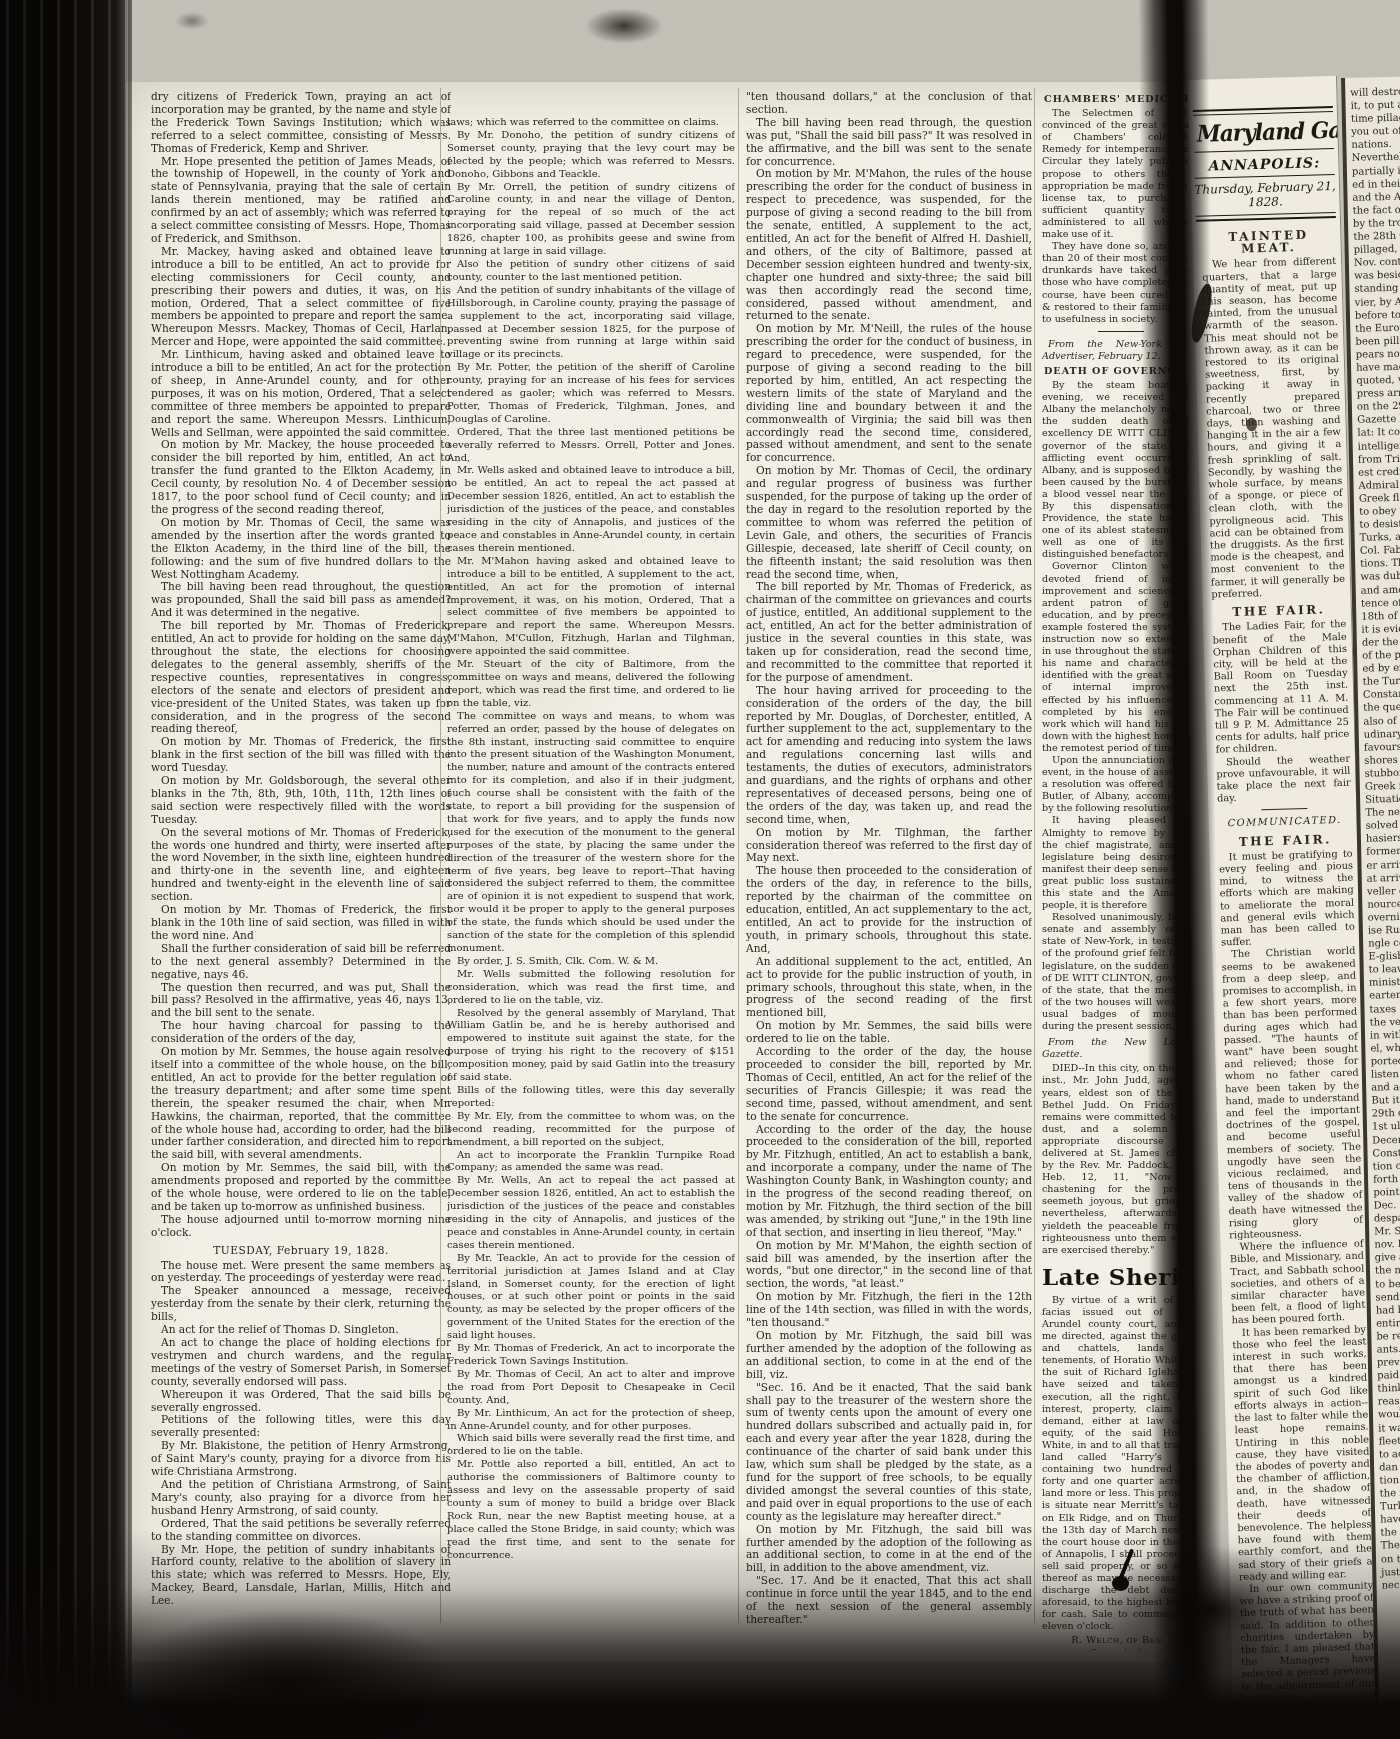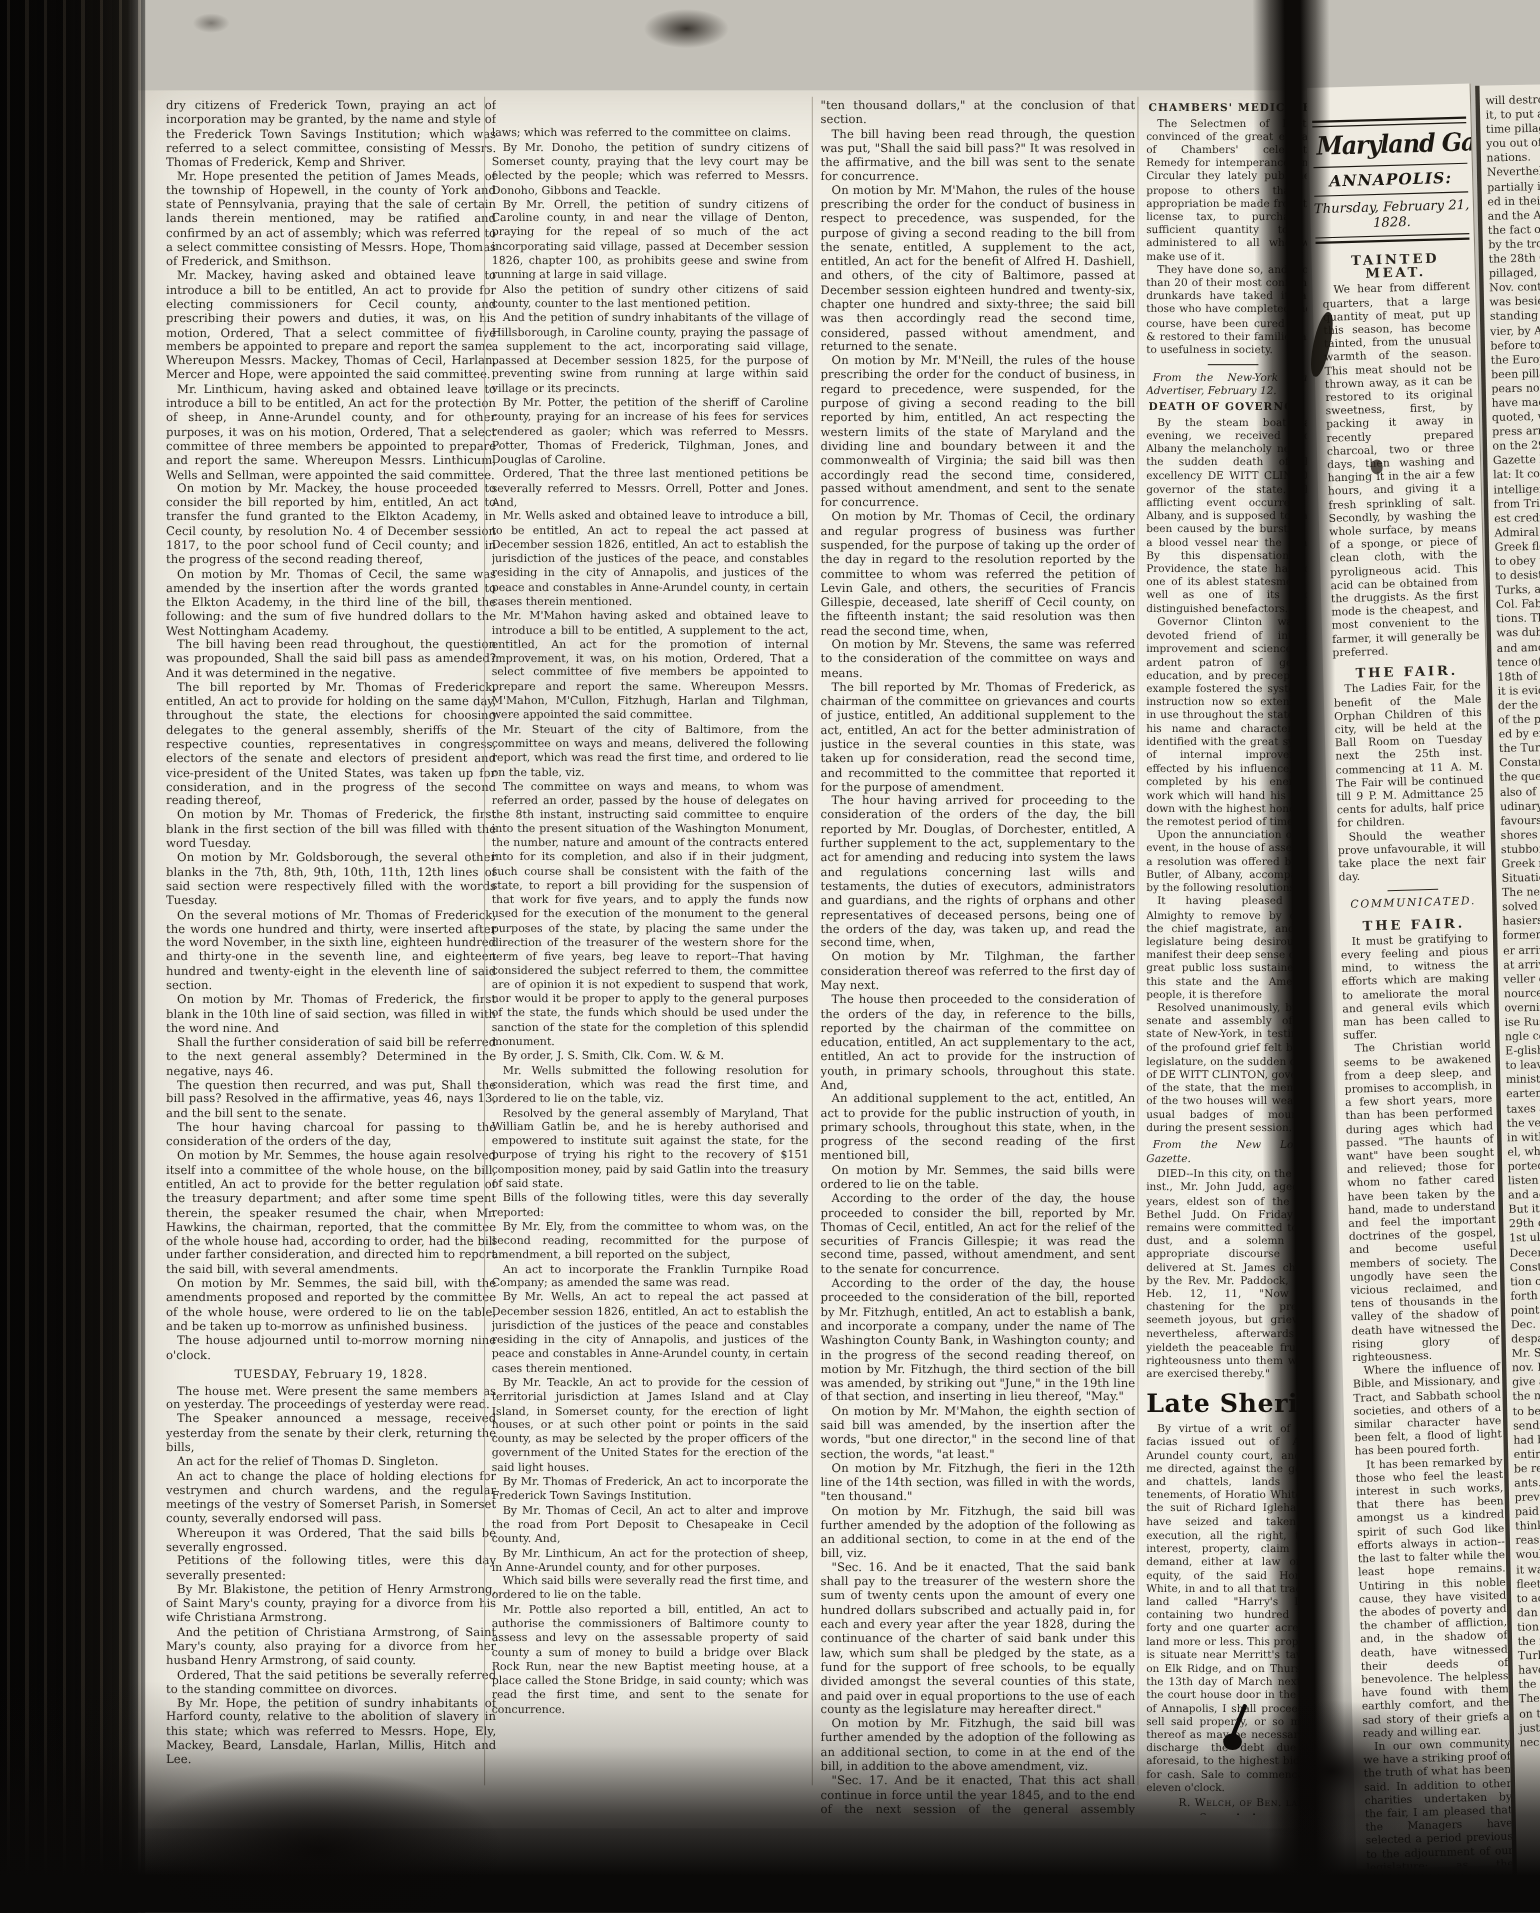--- a/index.html
+++ b/index.html
@@ -143,21 +143,20 @@
         <p class="b-p">By Mr. Linthicum, An act for the protection of sheep, in Anne-Arundel county, and for other purposes.</p>
         <p class="b-p">Which said bills were severally read the first time, and ordered to lie on the table.</p>
         <p class="b-p">Mr. Pottle also reported a bill, entitled, An act to authorise the commissioners of Baltimore county to assess and levy on the assessable property of said county a sum of money to build a bridge over Black Rock Run, near the new Baptist meeting house, at a place called the Stone Bridge, in said county; which was read the first time, and sent to the senate for concurrence.</p>
       </div>
     <div class="col" id="col3">
         <p class="b-cont">"ten thousand dollars," at the conclusion of that section.</p>
         <p class="b-p">The bill having been read through, the question was put, "Shall the said bill pass?" It was resolved in the affirmative, and the bill was sent to the senate for concurrence.</p>
         <p class="b-p">On motion by Mr. M'Mahon, the rules of the house prescribing the order for the conduct of business in respect to precedence, was suspended, for the purpose of giving a second reading to the bill from the senate, entitled, A supplement to the act, entitled, An act for the benefit of Alfred H. Dashiell, and others, of the city of Baltimore, passed at December session eighteen hundred and twenty-six, chapter one hundred and sixty-three; the said bill was then accordingly read the second time, considered, passed without amendment, and returned to the senate.</p>
         <p class="b-p">On motion by Mr. M'Neill, the rules of the house prescribing the order for the conduct of business, in regard to precedence, were suspended, for the purpose of giving a second reading to the bill reported by him, entitled, An act respecting the western limits of the state of Maryland and the dividing line and boundary between it and the commonwealth of Virginia; the said bill was then accordingly read the second time, considered, passed without amendment, and sent to the senate for concurrence.</p>
         <p class="b-p">On motion by Mr. Thomas of Cecil, the ordinary and regular progress of business was further suspended, for the purpose of taking up the order of the day in regard to the resolution reported by the committee to whom was referred the petition of Levin Gale, and others, the securities of Francis Gillespie, deceased, late sheriff of Cecil county, on the fifteenth instant; the said resolution was then read the second time, when,</p>
-        <p class="b-p">On motion by Mr. Stevens, the same was referred to the consideration of the committee on ways and means.</p>
         <p class="b-p">The bill reported by Mr. Thomas of Frederick, as chairman of the committee on grievances and courts of justice, entitled, An additional supplement to the act, entitled, An act for the better administration of justice in the several counties in this state, was taken up for consideration, read the second time, and recommitted to the committee that reported it for the purpose of amendment.</p>
         <p class="b-p">The hour having arrived for proceeding to the consideration of the orders of the day, the bill reported by Mr. Douglas, of Dorchester, entitled, A further supplement to the act, supplementary to the act for amending and reducing into system the laws and regulations concerning last wills and testaments, the duties of executors, administrators and guardians, and the rights of orphans and other representatives of deceased persons, being one of the orders of the day, was taken up, and read the second time, when,</p>
         <p class="b-p">On motion by Mr. Tilghman, the farther consideration thereof was referred to the first day of May next.</p>
         <p class="b-p">The house then proceeded to the consideration of the orders of the day, in reference to the bills, reported by the chairman of the committee on education, entitled, An act supplementary to the act, entitled, An act to provide for the instruction of youth, in primary schools, throughout this state. And,</p>
         <p class="b-p">An additional supplement to the act, entitled, An act to provide for the public instruction of youth, in primary schools, throughout this state, when, in the progress of the second reading of the first mentioned bill,</p>
         <p class="b-p">On motion by Mr. Semmes, the said bills were ordered to lie on the table.</p>
         <p class="b-p">According to the order of the day, the house proceeded to consider the bill, reported by Mr. Thomas of Cecil, entitled, An act for the relief of the securities of Francis Gillespie; it was read the second time, passed, without amendment, and sent to the senate for concurrence.</p>
         <p class="b-p">According to the order of the day, the house proceeded to the consideration of the bill, reported by Mr. Fitzhugh, entitled, An act to establish a bank, and incorporate a company, under the name of The Washington County Bank, in Washington county; and in the progress of the second reading thereof, on motion by Mr. Fitzhugh, the third section of the bill was amended, by striking out "June," in the 19th line of that section, and inserting in lieu thereof, "May."</p>
         <p class="b-p">On motion by Mr. M'Mahon, the eighth section of said bill was amended, by the insertion after the words, "but one director," in the second line of that section, the words, "at least."</p>
         <p class="b-p">On motion by Mr. Fitzhugh, the fieri in the 12th line of the 14th section, was filled in with the words, "ten thousand."</p>

